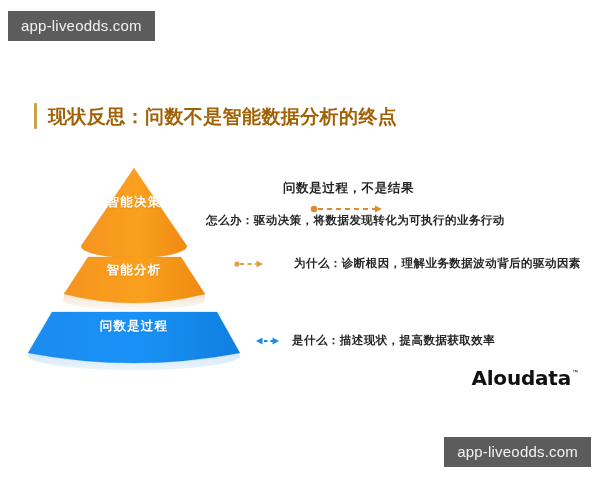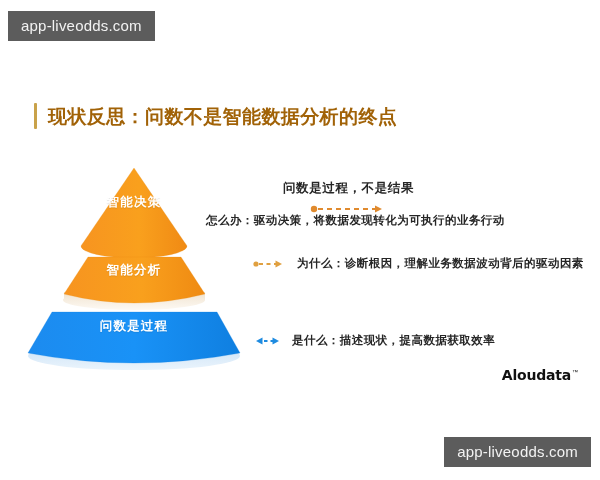--- a/index.html
+++ b/index.html
@@ -104,21 +104,21 @@
   }
 
   .anno {
     position: absolute;
     display: flex;
     align-items: center;
     height: 16px;
     white-space: nowrap;
   }
   .anno-1 { left: 196px; top: 203px; flex-direction: column; }
-  .anno-2 { left: 253px; top: 256px; }
+  .anno-2 { left: 234px; top: 256px; gap: 16px; }
   .anno-3 { left: 256px; top: 298px; margin-top: 35px; }
 
   .anno-arrow { flex: 0 0 auto; display: block; }
   .anno-text {
     font-size: 11.5px;
     font-weight: bold;
     color: #262626;
     letter-spacing: 0.45px;
     line-height: 1;
     white-space: nowrap;
@@ -130,21 +130,21 @@
   
   .brand {
     position: absolute;
     right: 22px;
     top: 368px;
     display: flex;
     align-items: flex-start;
     line-height: 1;
   }
   .brand-name {
-    font-size: 14px;
+    font-size: 20px;
     font-weight: bold;
     color: #111111;
     letter-spacing: -0.2px;
     font-family: "DejaVu Sans", sans-serif;
   }
   .brand-tm {
     font-size: 6px;
     color: #111111;
     margin-left: 1px;
     margin-top: 1px;

